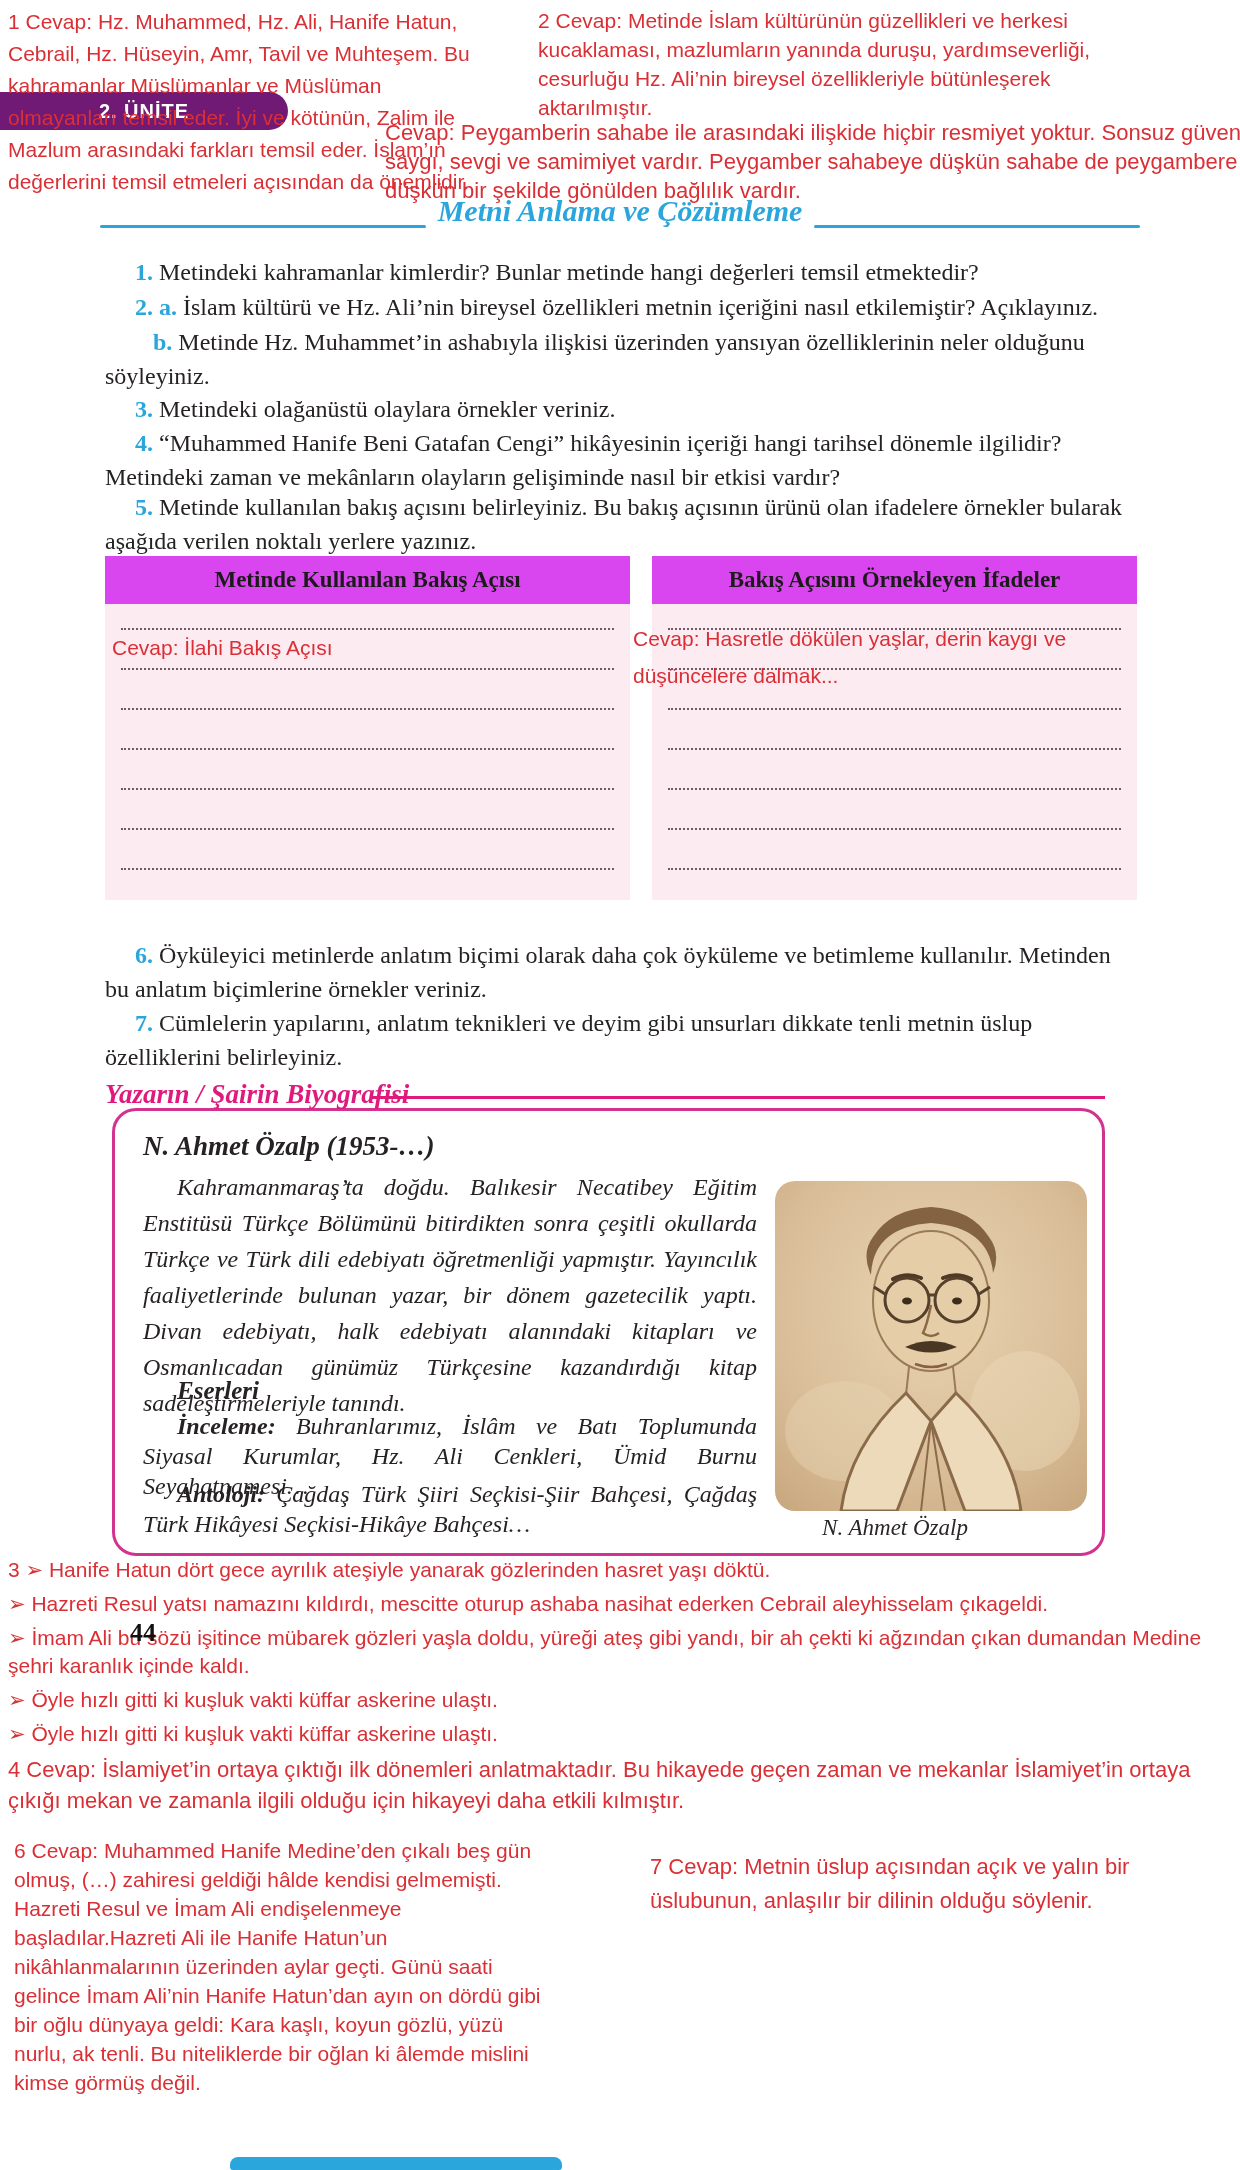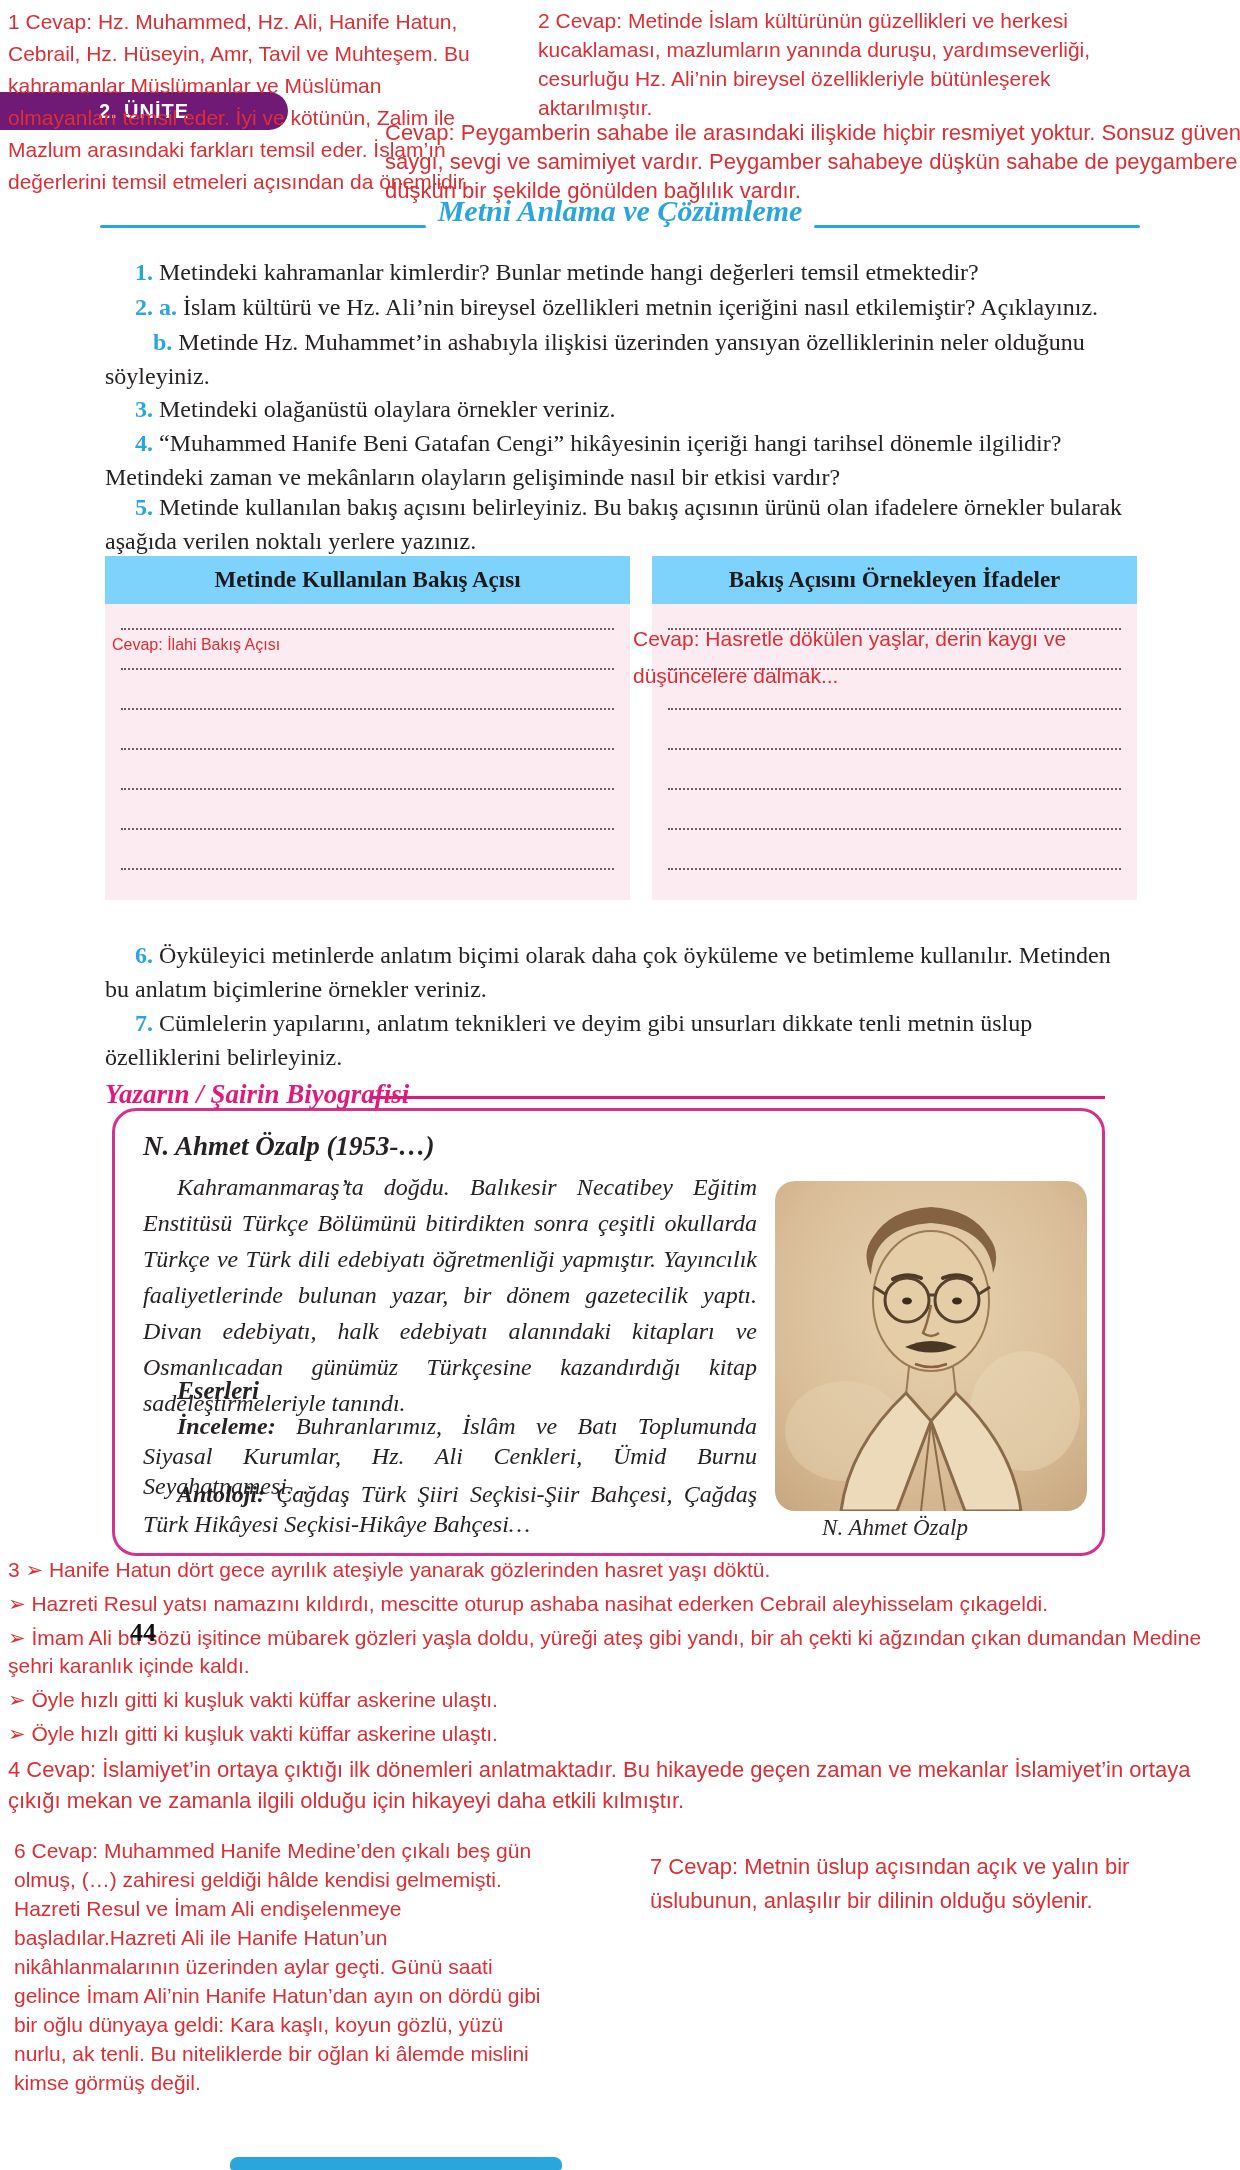--- a/index.html
+++ b/index.html
@@ -19,32 +19,32 @@
   .section-title{position:absolute;top:194px;left:100px;width:1040px;display:flex;
                  align-items:flex-end;gap:12px;z-index:1;}
   .section-title .rule{flex:1;height:3px;background:#2ba6dc;border-radius:2px;}
   .section-title .ttl{color:#2ba6dc;font-weight:bold;font-style:italic;font-size:30px;white-space:nowrap;}
   
   .q{position:absolute;left:105px;width:1032px;font-size:24px;line-height:34px;text-indent:30px;}
   .q1{top:231px}.q2a{top:266px}.q2b{top:301px;text-indent:48px}.q3{top:368px}
   .q4{top:402px}.q5{top:466px}.q6{top:914px}.q7{top:982px}
   .qnum{color:#2ba6dc;font-weight:bold;margin-right:6px;}
   
-  .th{position:absolute;top:556px;height:48px;background:#7dd3fc;display:flex;align-items:center;
+  .th{position:absolute;top:556px;height:48px;background:#d946ef;display:flex;align-items:center;
       justify-content:center;font-weight:bold;font-size:23px;color:#1c1a1b;z-index:0;}
   .th-left{left:105px;width:525px;}
   .th-right{left:652px;width:485px;}
   .tb{position:absolute;top:604px;height:296px;background:#fdebf2;z-index:0;}
   .tb-left{left:105px;width:525px;}
   .tb-right{left:652px;width:485px;}
   .dotline{position:absolute;left:16px;right:16px;height:0;border-bottom:2px dotted #6d5a62;}
   .dotline:nth-of-type(1){top:24px}.dotline:nth-of-type(2){top:64px}.dotline:nth-of-type(3){top:104px}
   .dotline:nth-of-type(4){top:144px}.dotline:nth-of-type(5){top:184px}.dotline:nth-of-type(6){top:224px}
   .dotline:nth-of-type(7){top:264px}
-  .ans5l{left:112px;top:636px;font-size:16px;}
+  .ans5l{left:112px;top:636px;font-size:21px;}
   .ans5r{left:633px;top:620px;width:500px;font-size:21px;line-height:37px;}
   
   .bio-title{position:absolute;left:105px;top:1070px;color:#e01a7d;font-weight:bold;
              font-style:italic;font-size:27px;z-index:1;margin-top:9px;}
   .bio-rule{position:absolute;left:372px;top:1096px;width:733px;height:3px;background:#e01a7d;}
   .bio-box{position:absolute;left:112px;top:1108px;width:993px;height:448px;background:#ffffff;
            border:3px solid #d23390;border-radius:24px;box-sizing:border-box;z-index:0;}
   .bio-name{position:absolute;left:28px;top:20px;font-weight:bold;font-style:italic;font-size:27px;}
   .bio-para{position:absolute;left:28px;top:58px;width:614px;font-style:italic;font-size:24px;
             line-height:36px;text-align:justify;text-indent:34px;}

